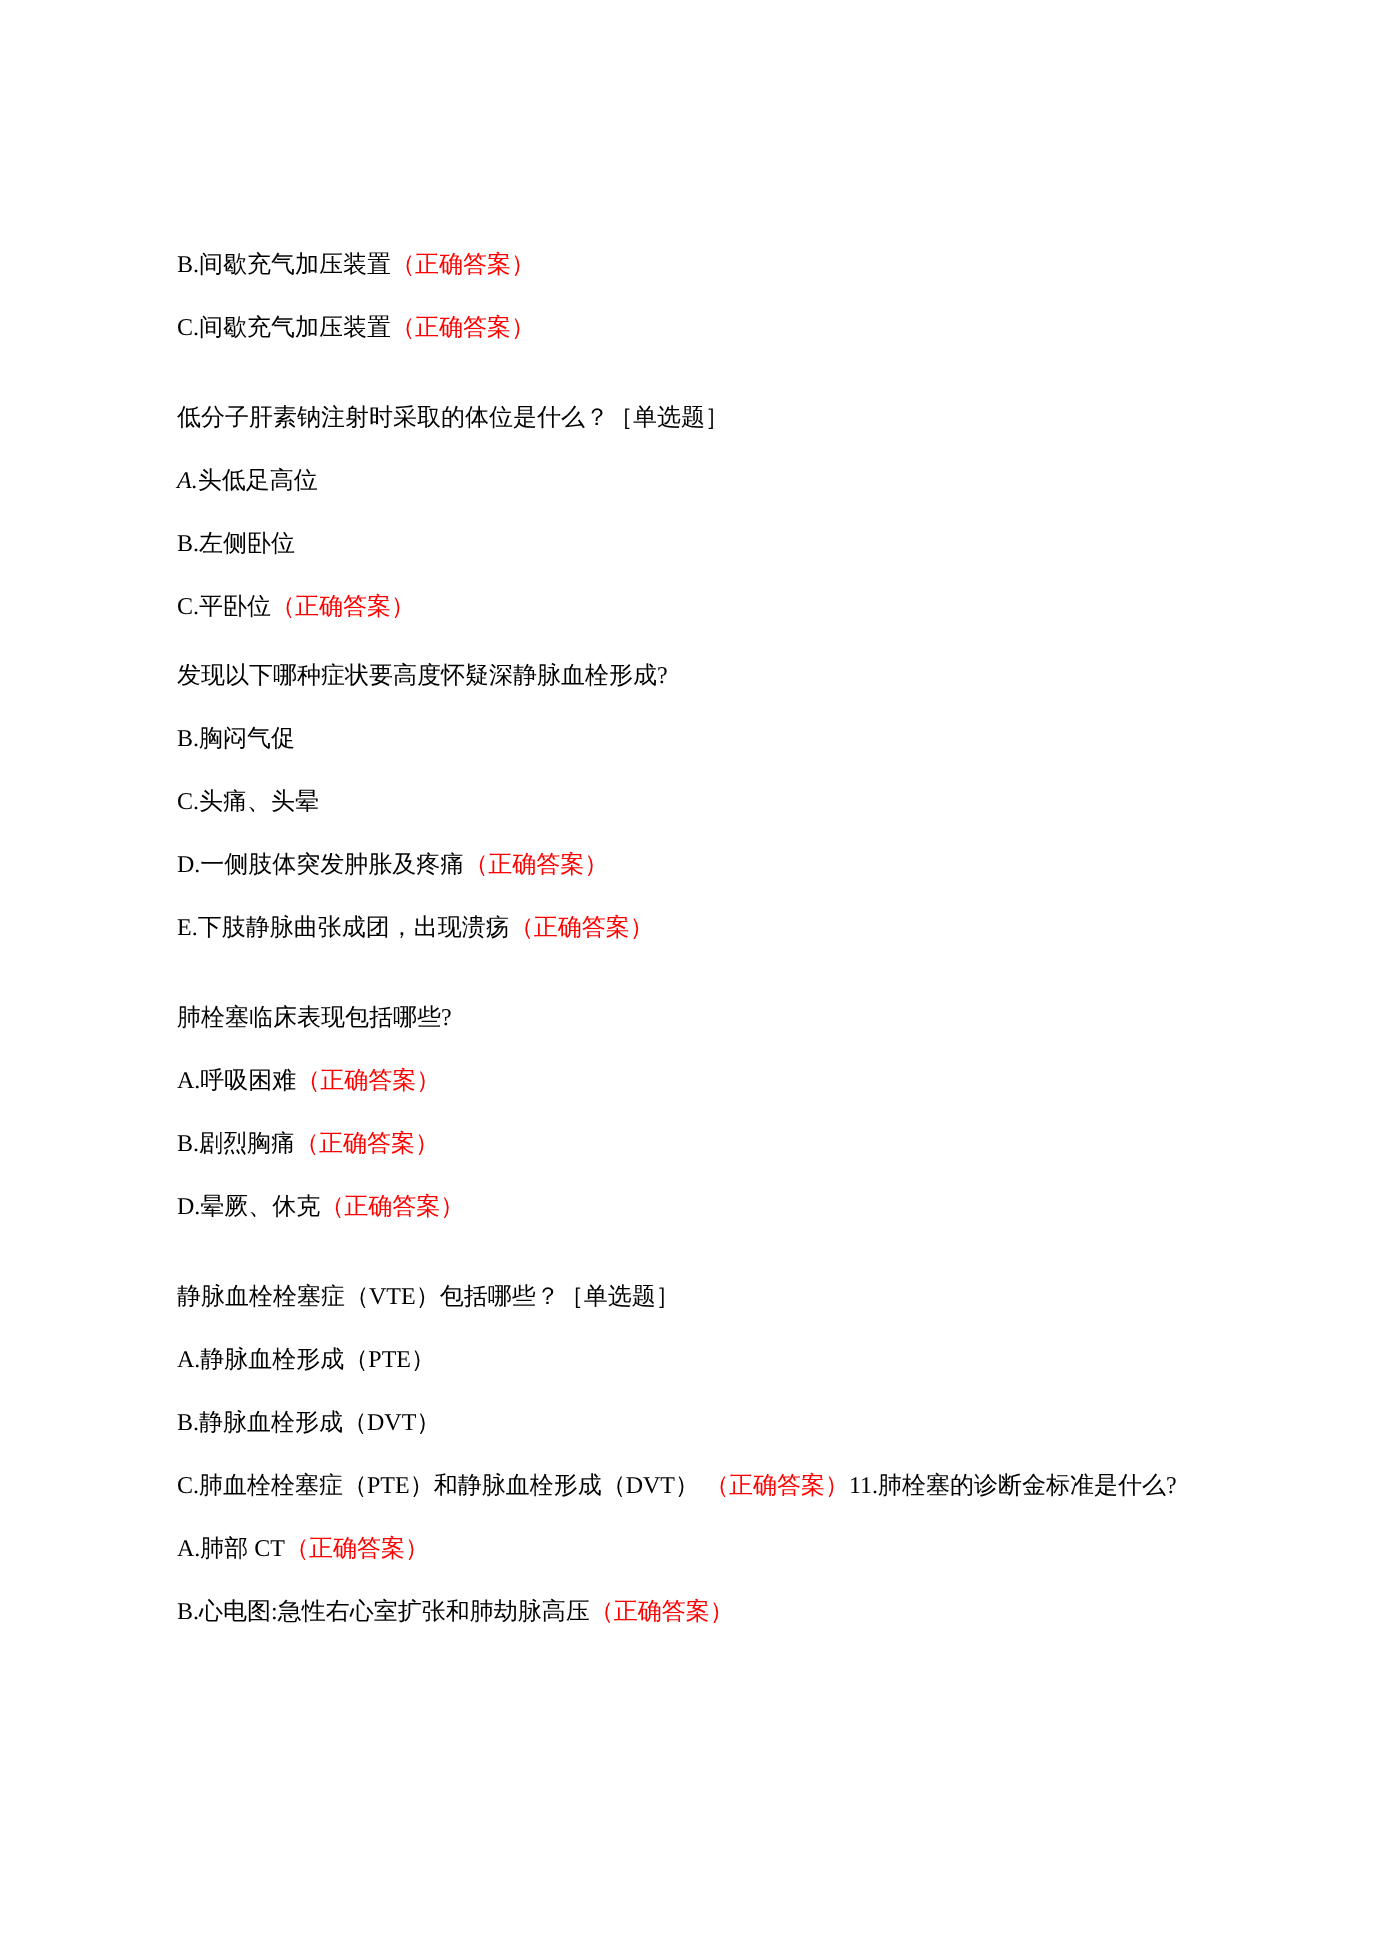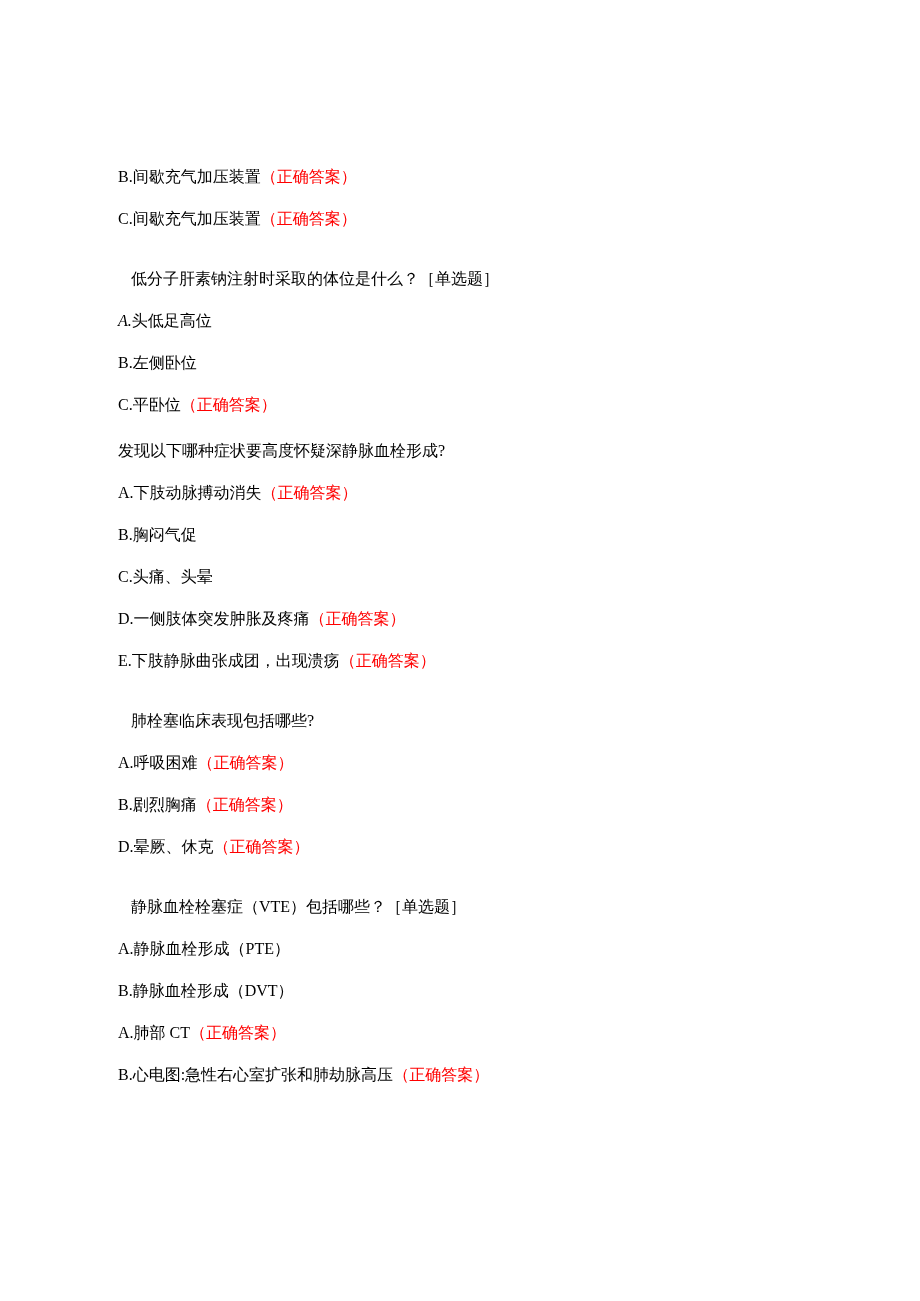--- a/index.html
+++ b/index.html
@@ -14,21 +14,20 @@
       box-sizing: border-box;
     }
     .line {
       font-size: 16px;
       line-height: 1.5;
       margin-bottom: 18px;
       color: #000000;
     }
     .block-gap {
       margin-top: 36px;
-      margin-left: 13px;
     }
     .big-gap {
       margin-top: 22px;
     }
     .correct {
       color: #ff0000;
     }
     .italic {
       font-style: italic;
     }
@@ -55,23 +54,20 @@
     <span>B.左侧卧位</span>
   </div>
   <div class="line">
     <span>C.平卧位</span><span class="correct">（正确答案）</span>
   </div>
 
   <div class="line big-gap">
     <span>发现以下哪种症状要高度怀疑深静脉血栓形成?</span>
   </div>
   <div class="line">
-    <span>A.下肢动脉搏动消失</span><span class="correct">（正确答案）</span>
-  </div>
-  <div class="line">
     <span>B.胸闷气促</span>
   </div>
   <div class="line">
     <span>C.头痛、头晕</span>
   </div>
   <div class="line">
     <span>D.一侧肢体突发肿胀及疼痛</span><span class="correct">（正确答案）</span>
   </div>
   <div class="line">
     <span>E.下肢静脉曲张成团，出现溃疡</span><span class="correct">（正确答案）</span>
@@ -93,19 +89,22 @@
   <div class="line block-gap">
     <span>静脉血栓栓塞症（VTE）包括哪些？［单选题］</span>
   </div>
   <div class="line">
     <span>A.静脉血栓形成（PTE）</span>
   </div>
   <div class="line">
     <span>B.静脉血栓形成（DVT）</span>
   </div>
   <div class="line">
+    <span>C.肺血栓栓塞症（PTE）和静脉血栓形成（DVT）</span> <span class="correct">（正确答案）</span><span>11.肺栓塞的诊断金标准是什么?</span>
+  </div>
+  <div class="line">
     <span>A.肺部 CT</span><span class="correct">（正确答案）</span>
   </div>
   <div class="line">
     <span>B.心电图:急性右心室扩张和肺劫脉高压</span><span class="correct">（正确答案）</span>
   </div>
 
 </div>
 
 </body></html>

